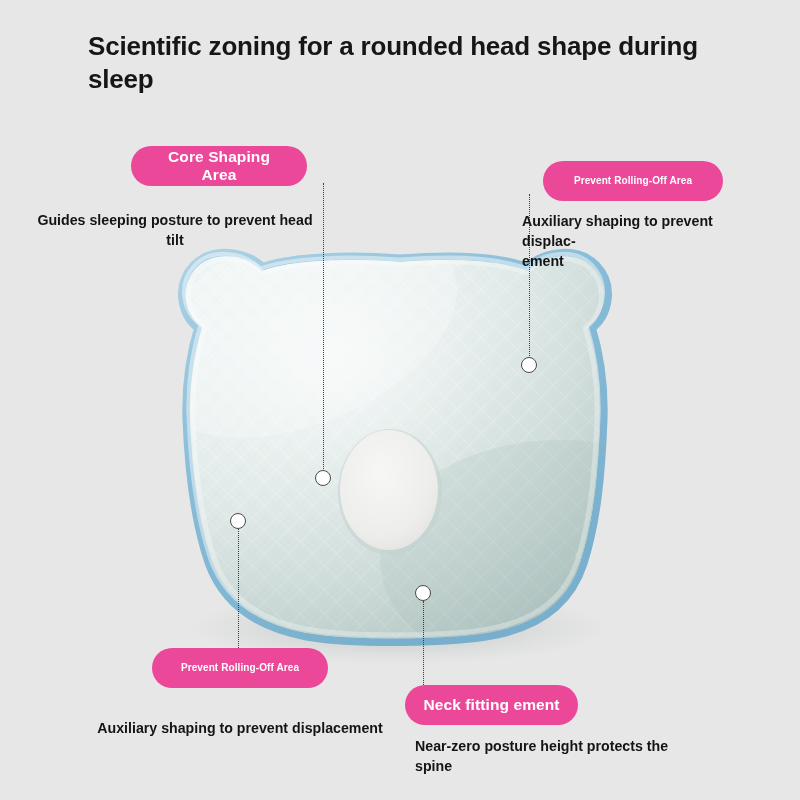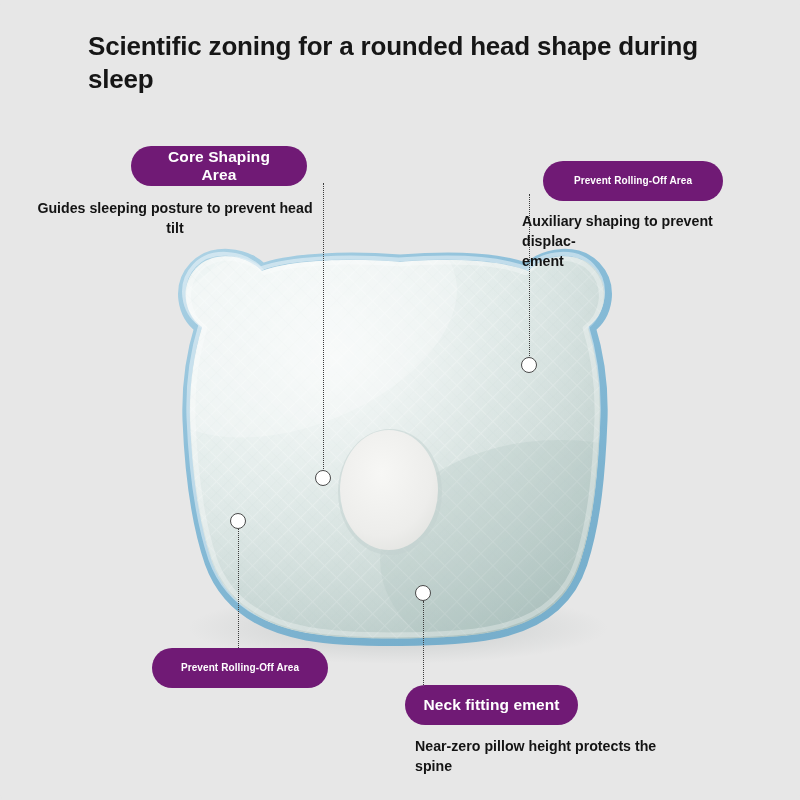--- a/index.html
+++ b/index.html
@@ -41,21 +41,21 @@
     left: 0;
     top: 0;
     width: 800px;
     height: 800px;
     pointer-events: none;
   }
 
   
   .pill {
     position: absolute;
-    background: #701a75;
+    background: #ec4899;
     color: #ffffff;
     border-radius: 22px;
     font-size: 15.5px;
     font-weight: 700;
     text-align: center;
     display: flex;
     align-items: center;
     justify-content: center;
     box-sizing: border-box;
     padding: 20px 18px;
@@ -70,21 +70,21 @@
 
   
   .caption {
     position: absolute;
     font-size: 14.2px;
     font-weight: 700;
     color: #141414;
     line-height: 1.42;
     box-sizing: border-box;
   }
-  .caption.center { text-align: center; }
+  .caption.center { text-align: center; margin-top: 12px; }
   .caption.left   { text-align: left; }
 
   
   .dot {
     position: absolute;
     width: 16px;
     height: 16px;
     border-radius: 50%;
     background: #ffffff;
     border: 1.4px solid #4a4a4a;
@@ -201,17 +201,18 @@
   <div class="dot" style="left:415px; top:585px;"></div>
 
   <div class="pill" style="left:131px; top:146px; width:176px; height:38px;">Core Shaping Area</div>
   <div class="caption center" style="left:34px; top:198px; width:282px;">Guides sleeping posture to prevent head tilt</div>
 
   <div class="pill small" style="left:543px; top:161px; width:180px; height:36px;">Prevent Rolling-Off Area</div>
   <div class="caption left" style="left:522px; top:211px; width:218px; white-space:pre-line;">Auxiliary shaping to prevent displac-
 ement</div>
 
   <div class="pill small" style="left:152px; top:648px; width:176px; height:40px;">Prevent Rolling-Off Area</div>
+  <div class="caption center" style="left:60px; top:706px; width:360px;">Auxiliary shaping to prevent displacement</div>
 
   <div class="pill" style="left:405px; top:685px; width:173px; height:38px;">Neck fitting ement</div>
-  <div class="caption left" style="left:415px; top:736px; width:262px;">Near-zero pillow height protects the spine</div>
+  <div class="caption left" style="left:415px; top:736px; width:262px;">Near-zero posture height protects the spine</div>
 
 </div>
 
 </body></html>

